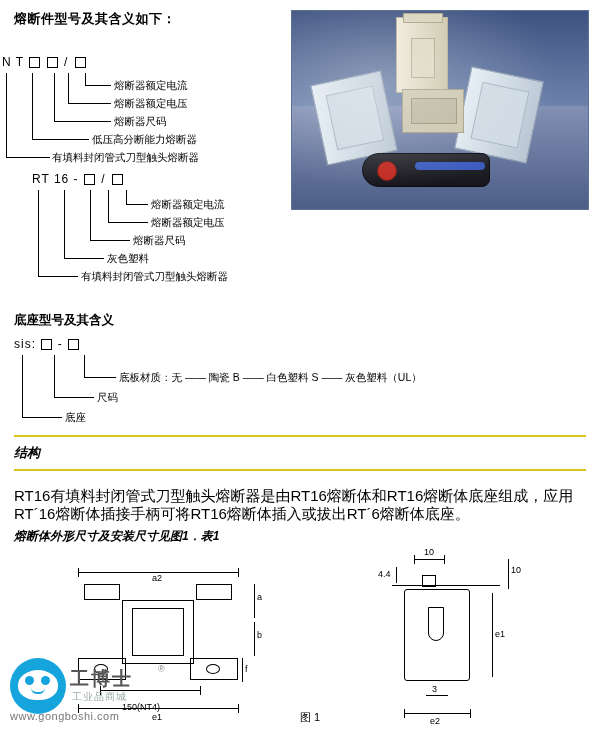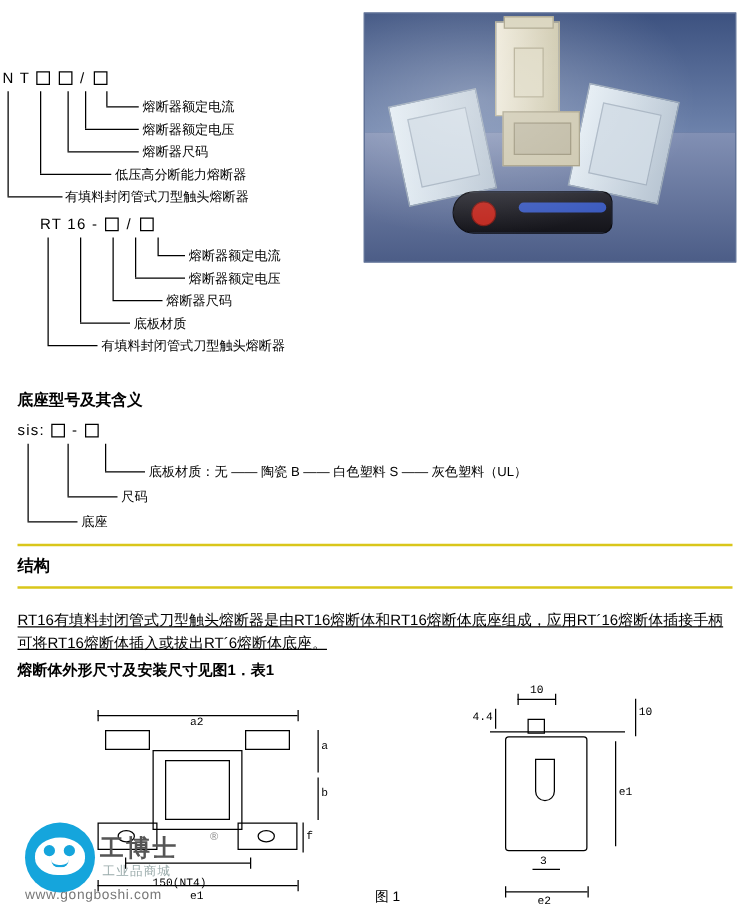--- a/index.html
+++ b/index.html
@@ -63,53 +63,54 @@
   .base-mid .tab { position:absolute; left:8px; top:8px; width:46px; height:26px; background:#bdb7a0; border:1px solid #9a9379;}
   .handle { position:absolute; left:70px; top:142px; width:128px; height:34px;
      background:linear-gradient(#2a2a32,#14141a); border-radius:17px 8px 8px 17px; border:1px solid #0b0b10;}
   .handle .blue { position:absolute; left:52px; top:8px; width:70px; height:8px; background:#3c5bbf; border-radius:4px;}
   .handle .red { position:absolute; left:14px; top:7px; width:20px; height:20px; background:#c0281f; border-radius:50%; border:1px solid #7d1913;}
   .photo-sheen { position:absolute; left:0; top:0; width:100%; height:100%;
      background:radial-gradient(ellipse at 30% 35%, rgba(255,255,255,.28), rgba(255,255,255,0) 60%); }
 
   
   .rule { position:absolute; left:14px; width:572px; height:2px; background:#d9c61a; }
-  .head-struct { position:absolute; left:14px; font-size:13px; font-weight:bold; }
-
-  .para { position:absolute; left:14px; width:572px; font-size:12px; line-height:18px;text-decoration:underline; }
-  .para2 { position:absolute; left:14px; font-size:12px; font-weight:bold; }
+  .head-struct { position:absolute; left:14px; font-size:13px; font-weight:bold;font-style:italic; }
+
+  .para { position:absolute; left:14px; width:572px; font-size:15px; line-height:18px; }
+  .para2 { position:absolute; left:14px; font-size:12px; font-weight:bold;font-style:italic; }
 
   
   .draw { position:absolute; }
   .dl { position:absolute; background:#000; }
   .dh { height:1px; }
   .dv { width:1px; }
-  .dimtxt { position:absolute; font-size:9px; font-family:Liberation Mono, monospace; }
+  .dimtxt { position:absolute; font-size:9px; font-family:Liberation Sans, sans-serif; }
   .outline { position:absolute; border:1px solid #000; }
 
   
-  .wm { position:absolute; left:20px; bottom:4px; width:200px; height:70px; }
+  .wm { position:absolute; left:10px; bottom:4px; width:200px; height:70px; }
   .wm .circle {
     position:absolute; left:0; top:0; width:56px; height:56px; border-radius:50%;
     background:#15a5dc;
   }
   .wm .face { position:absolute; left:8px; top:12px; width:40px; height:30px; background:#fff; border-radius:50% 50% 45% 45%; }
   .wm .eye { position:absolute; width:9px; height:9px; border-radius:50%; background:#15a5dc; top:6px;}
   .wm .eye.l { left:7px;} .wm .eye.r { left:23px;}
   .wm .mouth { position:absolute; left:13px; top:18px; width:14px; height:6px; border-bottom:2px solid #15a5dc; border-radius:0 0 8px 8px;}
   .wm .gtext { position:absolute; left:60px; top:8px; font-size:19px; font-weight:bold; color:#555; letter-spacing:2px;}
   .wm .reg { position:absolute; left:148px; top:6px; font-size:9px; color:#888; }
   .wm .sub { position:absolute; left:62px; top:32px; font-size:10px; color:#9aa; letter-spacing:1px;}
   .wm .url { position:absolute; left:0px; top:52px; font-size:11px; color:#777; letter-spacing:0.5px;}
 </style>
 </head>
 <body>
 
 <div class="sec-top">
 
+  <div class="title1">熔断件型号及其含义如下：</div>
 
   <div class="code1">
     <div class="codeline">
       <span>N  T</span>
       <span class="bx"></span>
       <span class="bx"></span>
       <span class="slash">/</span>
       <span class="bx"></span>
     </div>
 
@@ -155,21 +156,21 @@
       <div class="vline" style="left:76px; top:4px; height:32px;"></div>
       <div class="hline" style="left:76px; top:36px; width:40px;"></div>
       <div class="lbl" style="left:119px; top:30px;">熔断器额定电压</div>
 
       <div class="vline" style="left:58px; top:4px; height:50px;"></div>
       <div class="hline" style="left:58px; top:54px; width:40px;"></div>
       <div class="lbl" style="left:101px; top:48px;">熔断器尺码</div>
 
       <div class="vline" style="left:32px; top:4px; height:68px;"></div>
       <div class="hline" style="left:32px; top:72px; width:40px;"></div>
-      <div class="lbl" style="left:75px; top:66px;">底板材质</div>
+      <div class="lbl" style="left:75px; top:66px;">灰色塑料</div>
 
       <div class="vline" style="left:6px; top:4px; height:86px;"></div>
       <div class="hline" style="left:6px; top:90px; width:40px;"></div>
       <div class="lbl" style="left:49px; top:84px;">有填料封闭管式刀型触头熔断器</div>
     </div>
   </div>
 
   <div class="photo">
     <div class="bgtop"></div>
     <div class="bgbot"></div>

